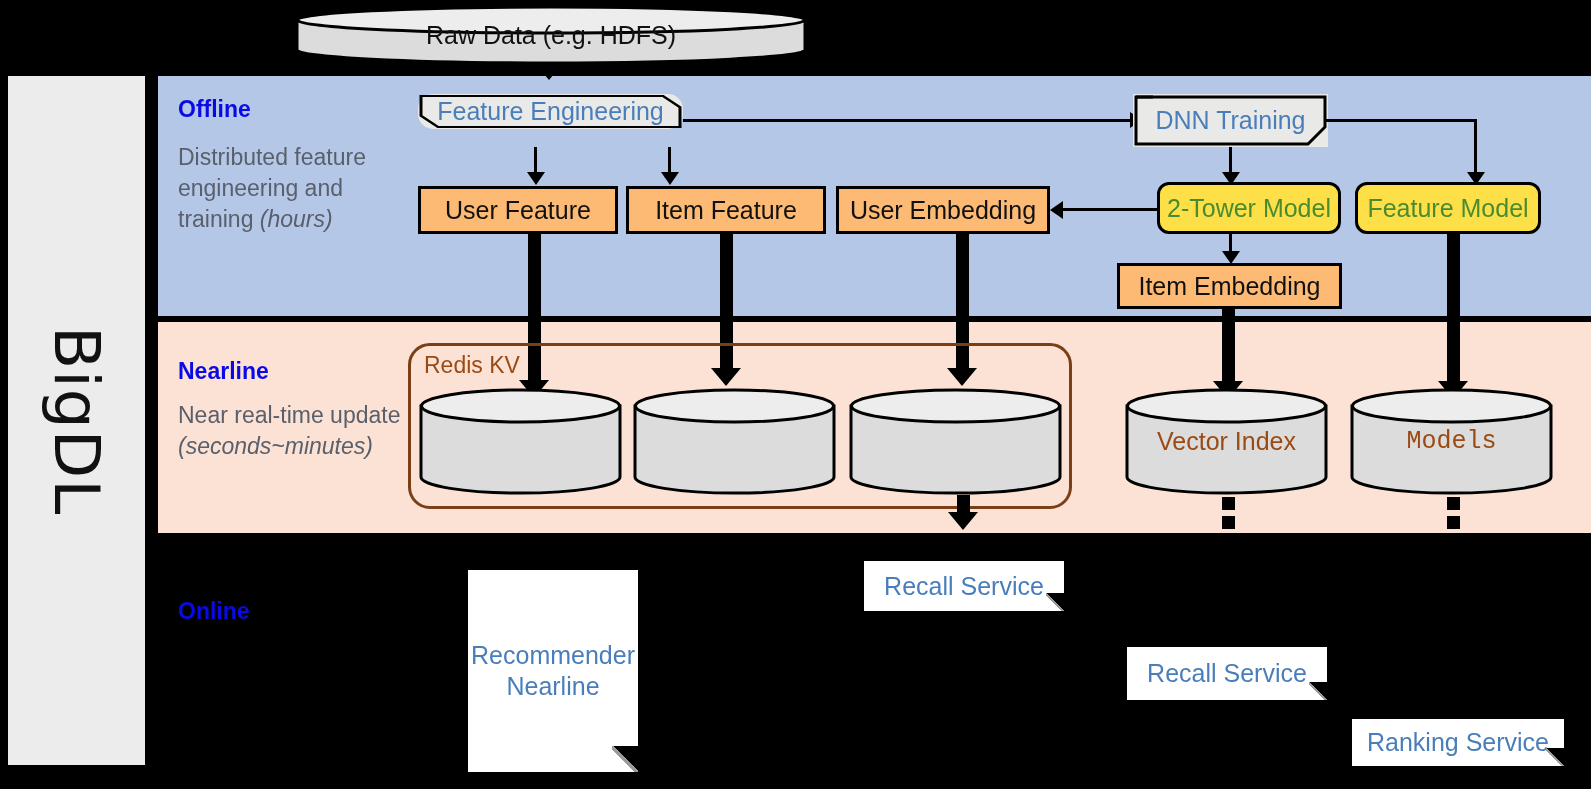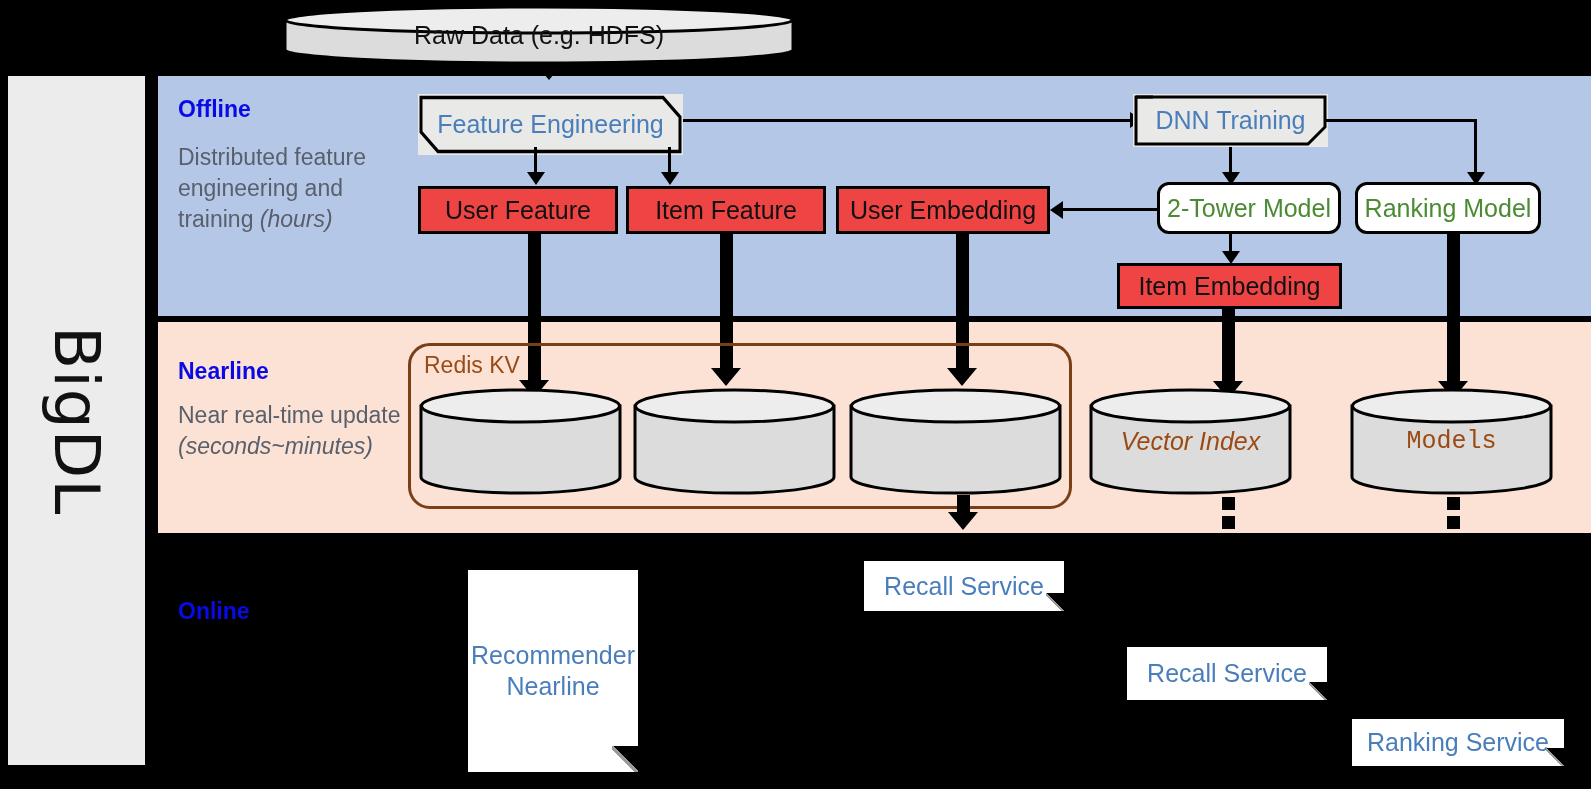--- a/index.html
+++ b/index.html
@@ -31,24 +31,24 @@
   #cap-nearline-title{left:178px;top:358px;}
   #cap-nearline-body{left:178px;top:400px;}
   #cap-online-title{left:178px;top:598px;}
   #cap-online-body{left:178px;top:645px;}
 
   
   .node{position:absolute;display:flex;align-items:center;justify-content:center;
         text-align:center;box-sizing:border-box;}
 
   
-  .data-rect{background:#ef4444;border:3px solid #000;color:#111;font-size:25px;}
-
-  
-  .model-box{background:#ffffff;border:3px solid #000;border-radius:12px;
+  .data-rect{background:#fdba74;border:3px solid #000;color:#111;font-size:25px;}
+
+  
+  .model-box{background:#fde047;border:3px solid #000;border-radius:12px;
              font-size:25px;color:#4a8b32;}
 
   
   .prep{background:#e9e9e7;color:#4a7ebb;font-size:25px;border:none;}
   .prep svg{position:absolute;inset:0;width:100%;height:100%;}
   .prep .lbl{position:relative;z-index:2;}
 
   
   .cyl{position:absolute;}
   .cyl svg{position:absolute;inset:0;width:100%;height:100%;}
@@ -101,32 +101,32 @@
     <span>Distributed feature engineering and training </span><i>(hours)</i>
   </div>
 
   <div class="cap-title" id="cap-nearline-title">Nearline</div>
   <div class="cap-body" id="cap-nearline-body">
     <span>Near real-time update </span><i>(seconds~minutes)</i>
   </div>
 
   <div class="cap-title" id="cap-online-title">Online</div>
 
-  <div class="cyl" style="left:282px;top:4px;width:514px;height:62px;">
+  <div class="cyl" style="left:294px;top:4px;width:514px;height:62px;">
     <svg viewBox="0 0 514 62" preserveAspectRatio="none">
       <path d="M3,16 L3,46 A254,13 0 0 0 511,46 L511,16 Z" fill="#dcdcdc" stroke="#000" stroke-width="3"></path>
       <ellipse cx="257" cy="16" rx="254" ry="13" fill="#ededed" stroke="#000" stroke-width="3"></ellipse>
     </svg>
     <div class="lbl" style="color:#111;">Raw Data (e.g. HDFS)</div>
   </div>
 
   <div class="ln v" style="left:549px;top:62px;height:14px;"></div>
   <div class="arw down fat" style="left:534px;top:62px;"></div>
 
-  <div class="node prep" style="left:418px;top:94px;width:265px;height:61px;">
+  <div class="node prep" style="left:418px;top:94px;width:265px;height:35px;border-radius:15px;">
     <svg viewBox="0 0 265 53" preserveAspectRatio="none">
       <path d="M3,3 L245,3 L262,20 L262,50 L20,50 L3,33 Z" fill="#e9e9e7" stroke="#000" stroke-width="3" stroke-linejoin="miter"></path>
     </svg>
     <div class="lbl">Feature Engineering</div>
   </div>
 
   <div class="ln h" style="left:683px;top:119px;width:447px;"></div>
   <div class="arw right" style="left:1130px;top:112px;"></div>
 
   <div class="node prep" style="left:1133px;top:94px;width:195px;height:53px;">
@@ -159,21 +159,21 @@
     <span>User Embedding</span>
   </div>
 
   <div class="ln h" style="left:1058px;top:208px;width:100px;"></div>
   <div class="arw left" style="left:1050px;top:201px;"></div>
 
   <div class="node model-box" style="left:1157px;top:182px;width:184px;height:52px;">
     <span>2-Tower Model</span>
   </div>
   <div class="node model-box" style="left:1355px;top:182px;width:186px;height:52px;">
-    <span>Ranking Model</span>
+    <span>Feature Model</span>
   </div>
 
   <div class="ln v" style="left:1229px;top:234px;height:26px;"></div>
   <div class="arw down" style="left:1222px;top:251px;"></div>
 
   <div class="node data-rect" style="left:1117px;top:263px;width:225px;height:46px;">
     <span>Item Embedding</span>
   </div>
 
   <div class="ln thick v" style="left:528px;top:234px;height:152px;"></div>
@@ -206,21 +206,21 @@
       <ellipse cx="102.5" cy="18" rx="99" ry="16" fill="#ededed" stroke="#000" stroke-width="3"></ellipse>
     </svg>
   </div>
   <div class="cyl" style="left:848px;top:388px;width:215px;height:107px;">
     <svg viewBox="0 0 215 107" preserveAspectRatio="none">
       <path d="M3,18 L3,89 A104,16 0 0 0 212,89 L212,18 Z" fill="#dcdcdc" stroke="#000" stroke-width="3"></path>
       <ellipse cx="107.5" cy="18" rx="104" ry="16" fill="#ededed" stroke="#000" stroke-width="3"></ellipse>
     </svg>
   </div>
 
-  <div class="cyl" style="left:1088px;top:388px;width:205px;height:107px;font-style:italic;">
+  <div class="cyl" style="left:1124px;top:388px;width:205px;height:107px;">
     <svg viewBox="0 0 205 107" preserveAspectRatio="none">
       <path d="M3,18 L3,89 A99,16 0 0 0 202,89 L202,18 Z" fill="#dcdcdc" stroke="#000" stroke-width="3"></path>
       <ellipse cx="102.5" cy="18" rx="99" ry="16" fill="#ededed" stroke="#000" stroke-width="3"></ellipse>
     </svg>
     <div class="lbl" style="color:#9c4a14;">Vector Index</div>
   </div>
   <div class="cyl" style="left:1349px;top:388px;width:205px;height:107px;">
     <svg viewBox="0 0 205 107" preserveAspectRatio="none">
       <path d="M3,18 L3,89 A99,16 0 0 0 202,89 L202,18 Z" fill="#dcdcdc" stroke="#000" stroke-width="3"></path>
       <ellipse cx="102.5" cy="18" rx="99" ry="16" fill="#ededed" stroke="#000" stroke-width="3"></ellipse>

